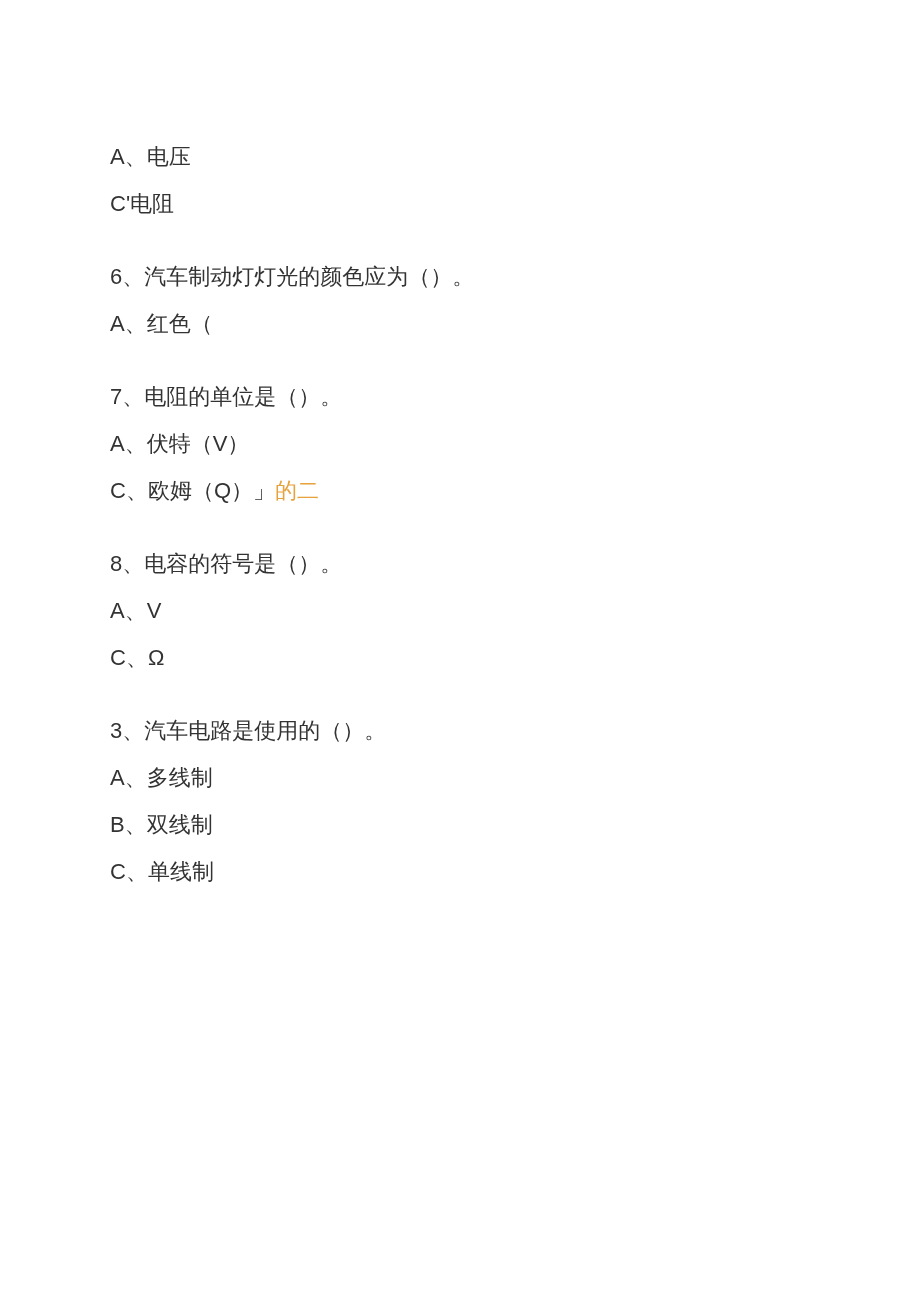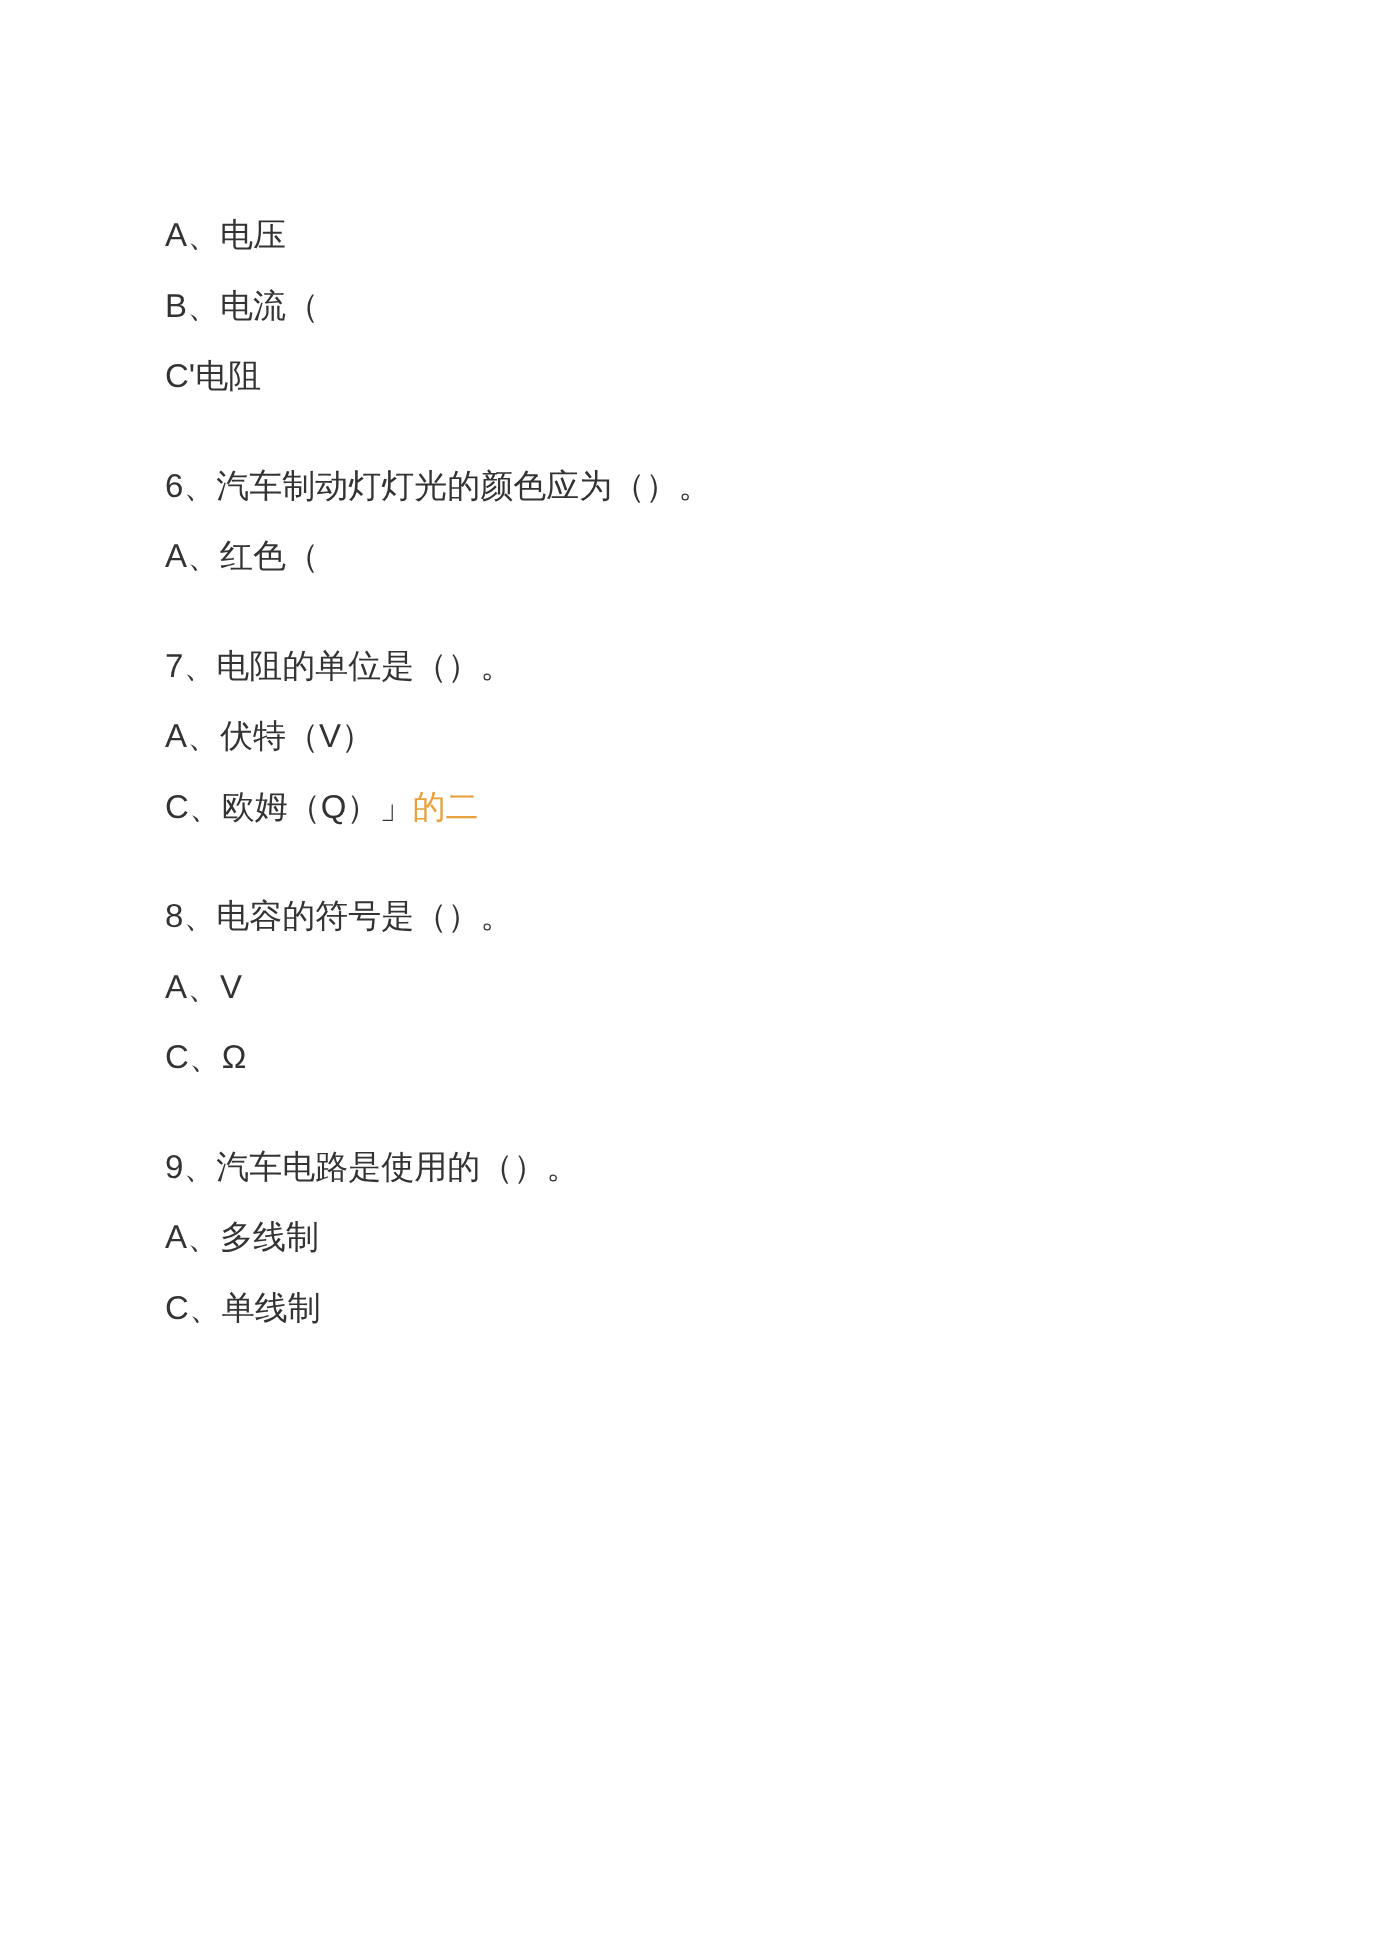--- a/index.html
+++ b/index.html
@@ -28,31 +28,31 @@
       color: #e6a23c;
       text-align: right;
     }
   </style>
 </head>
 <body>
 
 <div class="page">
 
   <div class="line">A、电压</div>
-  <div class="line">B、电流（</div>
   <div class="line">C'电阻</div>
 
   <div class="line question">6、汽车制动灯灯光的颜色应为（）。</div>
   <div class="line">A、红色（</div>
 
   <div class="line question">7、电阻的单位是（）。</div>
   <div class="line">A、伏特（V）</div>
   <div class="line"><span>C、欧姆（Q）」</span><span class="highlight">的二</span></div>
 
   <div class="line question">8、电容的符号是（）。</div>
   <div class="line">A、V</div>
   <div class="line">C、Ω</div>
 
-  <div class="line question">9、汽车电路是使用的（）。</div>
+  <div class="line question">3、汽车电路是使用的（）。</div>
   <div class="line">A、多线制</div>
+  <div class="line">B、双线制</div>
   <div class="line">C、单线制</div>
 
 </div>
 
 </body></html>

